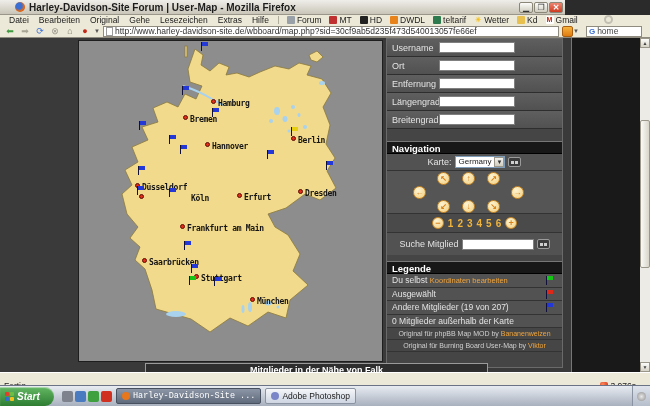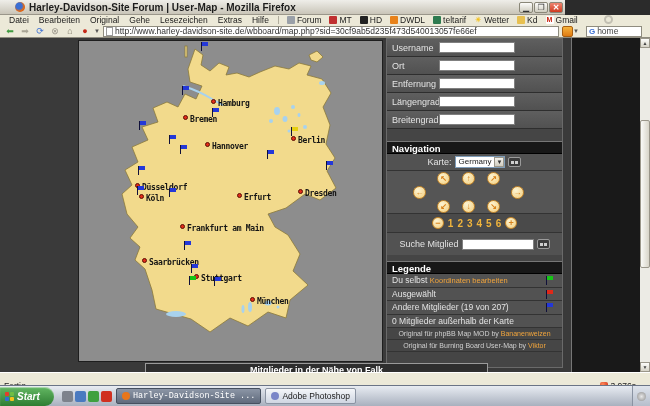--- a/index.html
+++ b/index.html
@@ -263,21 +263,21 @@
             <span class="city-label">Hannover</span>
           </div>
           <div class="city" style="left: 212px; top: 95px;">
             <span class="city-dot"></span>
             <span class="city-label">Berlin</span>
           </div>
           <div class="city" style="left: 56px; top: 142px;">
             <span class="city-dot"></span>
             <span class="city-label">Düsseldorf</span>
           </div>
-          <div class="city" style="left: 60px; top: 153px;">
+          <div class="city" style="left: 60px; top: 153px; gap: 45px;">
             <span class="city-dot"></span>
             <span class="city-label">Köln</span>
           </div>
           <div class="city" style="left: 158px; top: 152px;">
             <span class="city-dot"></span>
             <span class="city-label">Erfurt</span>
           </div>
           <div class="city" style="left: 219px; top: 148px;">
             <span class="city-dot"></span>
             <span class="city-label">Dresden</span>

